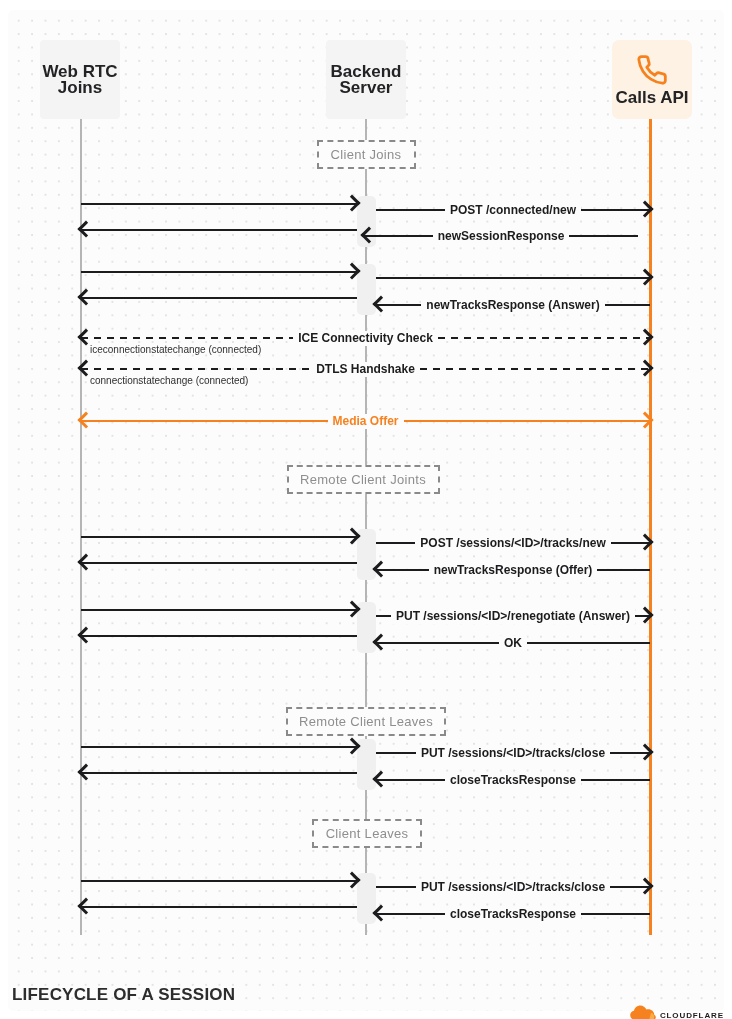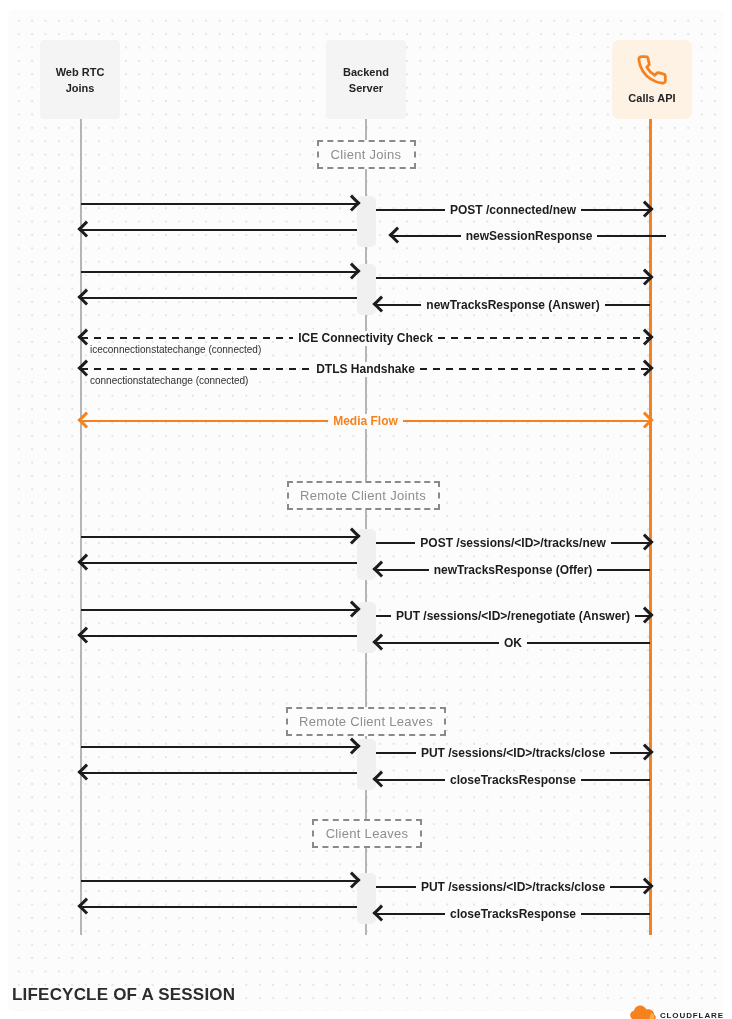--- a/index.html
+++ b/index.html
@@ -9,21 +9,21 @@
           background-color:#fcfcfc;
           background-image:radial-gradient(#e3e3e3 1.1px, transparent 1.1px);
           background-size:13.4px 13.4px;background-position:4px 4px;}
   
   .lifeline{position:absolute;width:2px;background:#b5b5b5;}
   .lifeline.orange{width:3px;background:#f6821f;}
   
   .pbox{position:absolute;top:40px;width:80px;height:79px;border-radius:4px;background:#f4f4f5;
         display:flex;flex-direction:column;align-items:center;justify-content:center;gap:4px;z-index:6;}
   .pbox.orange{background:#fdf2e3;border-radius:7px;}
-  .plabel{font-size:11px;font-weight:bold;color:#232325;text-align:center;line-height:16px;}
+  .plabel{font-size:17px;font-weight:bold;color:#232325;text-align:center;line-height:16px;}
   .pbox .icon svg{display:block;}
   
   .act{position:absolute;left:357px;width:19px;background:#f0f0f1;border-radius:5px;z-index:2;}
   
   .group{position:absolute;height:29px;border:2px dashed #8a8a8a;background:#fcfcfc;box-sizing:border-box;
          display:flex;align-items:center;justify-content:center;z-index:3;}
   .group span{font-size:13px;color:#8e8e8e;letter-spacing:.3px;white-space:nowrap;}
   
   .msg{position:absolute;height:16px;display:flex;align-items:center;z-index:4;}
   .seg{flex:1 1 auto;min-width:4px;height:2.8px;}
@@ -56,40 +56,40 @@
       <div class="lifeline orange" style="left: 648.5px; top: 119px; height: 816px;"></div>
       <div class="act" style="top: 196px; height: 51px;"></div>
       <div class="act" style="top: 264px; height: 51px;"></div>
       <div class="act" style="top: 529px; height: 51px;"></div>
       <div class="act" style="top: 602px; height: 51px;"></div>
       <div class="act" style="top: 739px; height: 51px;"></div>
       <div class="act" style="top: 873px; height: 51px;"></div>
       <div class="group" style="left: 316.5px; top: 140px; width: 99px;">
         <span>Client Joins</span>
       </div>
-      <div class="group" style="left: 286.5px; top: 465px; width: 153px; margin-top: 16px;">
+      <div class="group" style="left: 286.5px; top: 465px; width: 153px;">
         <span>Remote Client Joints</span>
       </div>
       <div class="group" style="left: 286px; top: 679px; width: 160px; margin-top: 28px;">
         <span>Remote Client Leaves</span>
       </div>
       <div class="group" style="left: 312px; top: 819px; width: 110px;">
         <span>Client Leaves</span>
       </div>
       <div class="msg solid" style="left: 81px; width: 276px; top: 196px;">
         <div class="seg"></div>
         <span class="chev r"></span>
       </div>
       <div class="msg solid" style="left: 376px; width: 274px; top: 202px;">
         <div class="seg"></div>
         <span class="lbl">POST /connected/new</span>
         <div class="seg"></div>
         <span class="chev r"></span>
       </div>
-      <div class="msg solid" style="left: 392px; width: 274px; top: 228px;">
+      <div class="msg solid" style="left: 364px; width: 274px; top: 228px;">
         <div class="seg"></div>
         <span class="lbl">newSessionResponse</span>
         <div class="seg"></div>
         <span class="chev l"></span>
       </div>
       <div class="msg solid" style="left: 81px; width: 276px; top: 222px;">
         <div class="seg"></div>
         <span class="chev l"></span>
       </div>
       <div class="msg solid" style="left: 81px; width: 276px; top: 264px;">
@@ -120,21 +120,21 @@
       </div>
       <div class="msg dashed" style="left: 81px; width: 569px; top: 361px;">
         <div class="seg"></div>
         <span class="lbl">DTLS Handshake</span>
         <div class="seg"></div>
         <span class="chev l"></span>
         <span class="chev r"></span>
       </div>
       <div class="msg media" style="left: 81px; width: 569px; top: 413px;">
         <div class="seg"></div>
-        <span class="lbl">Media Flow</span>
+        <span class="lbl">Media Offer</span>
         <div class="seg"></div>
         <span class="chev l"></span>
         <span class="chev r"></span>
       </div>
       <div class="msg solid" style="left: 81px; width: 276px; top: 529px;">
         <div class="seg"></div>
         <span class="chev r"></span>
       </div>
       <div class="msg solid" style="left: 376px; width: 274px; top: 535px;">
         <div class="seg"></div>

